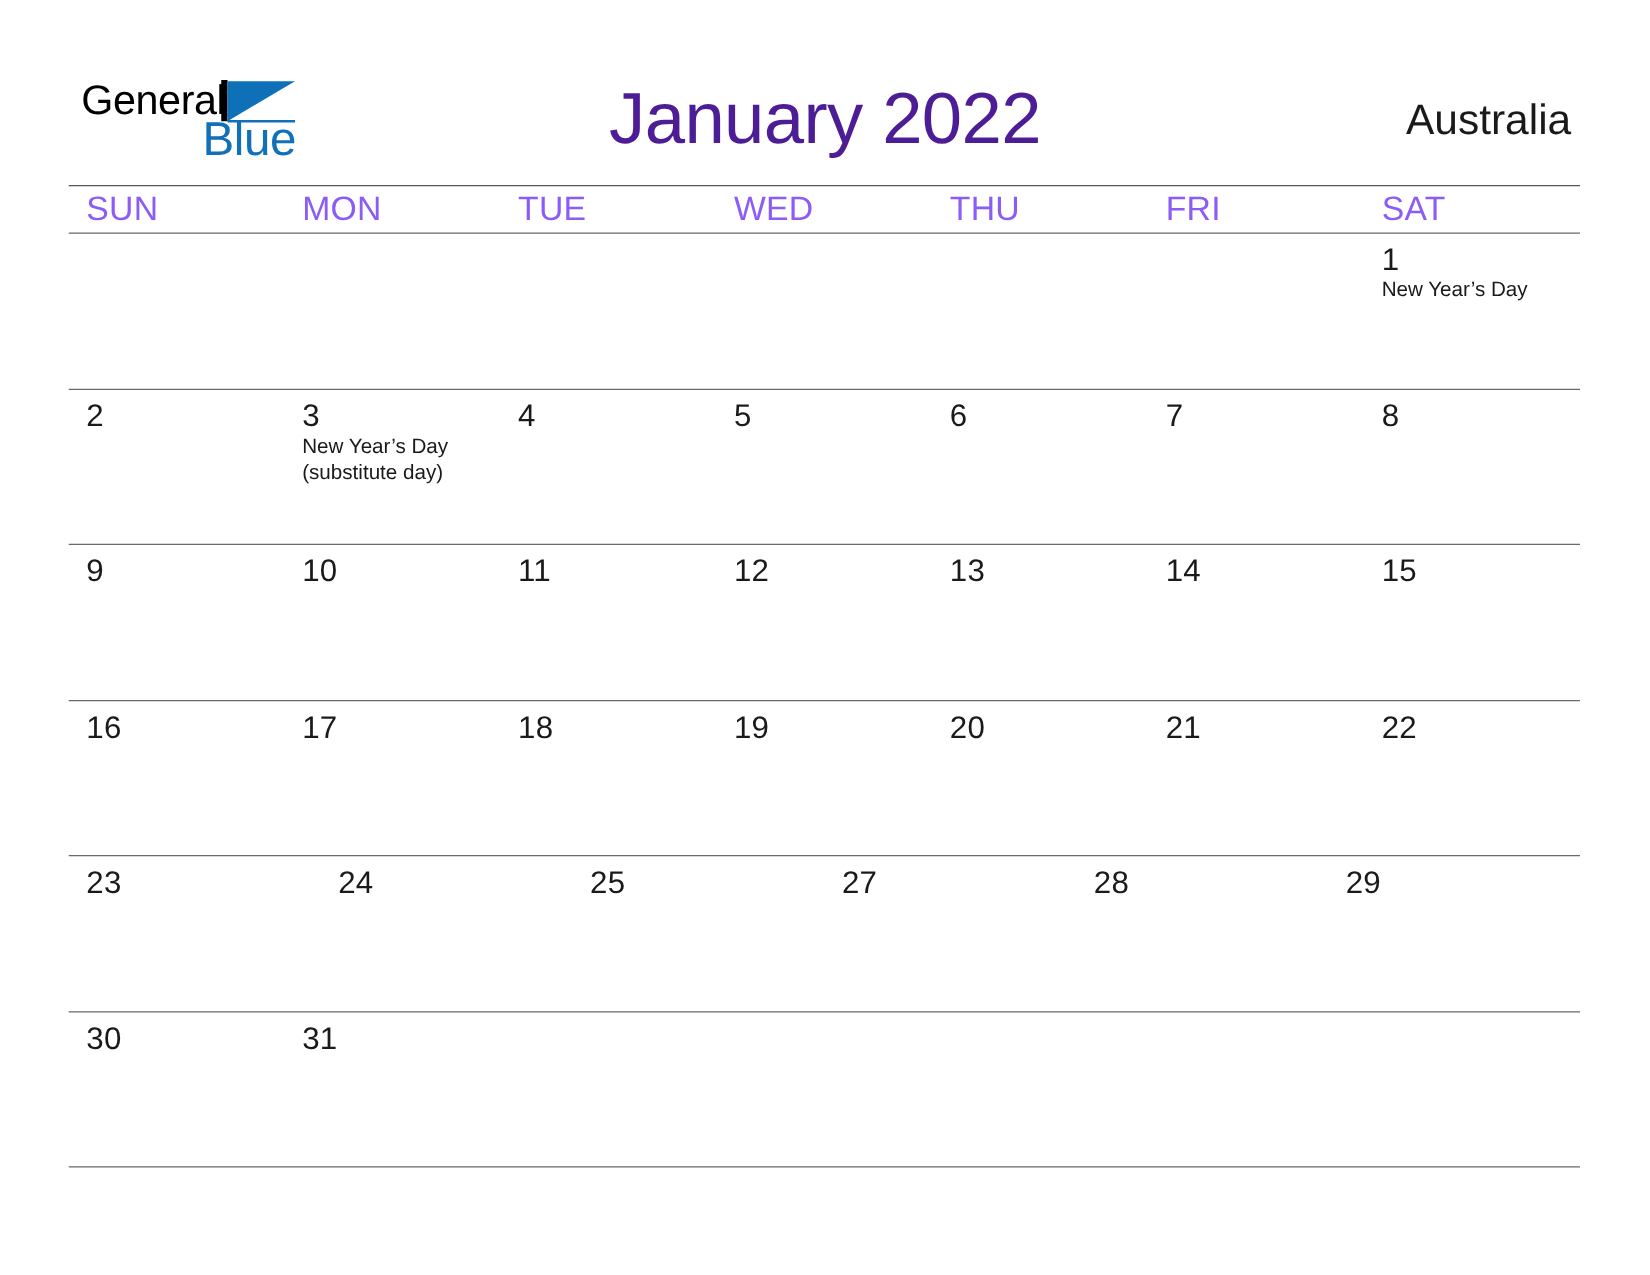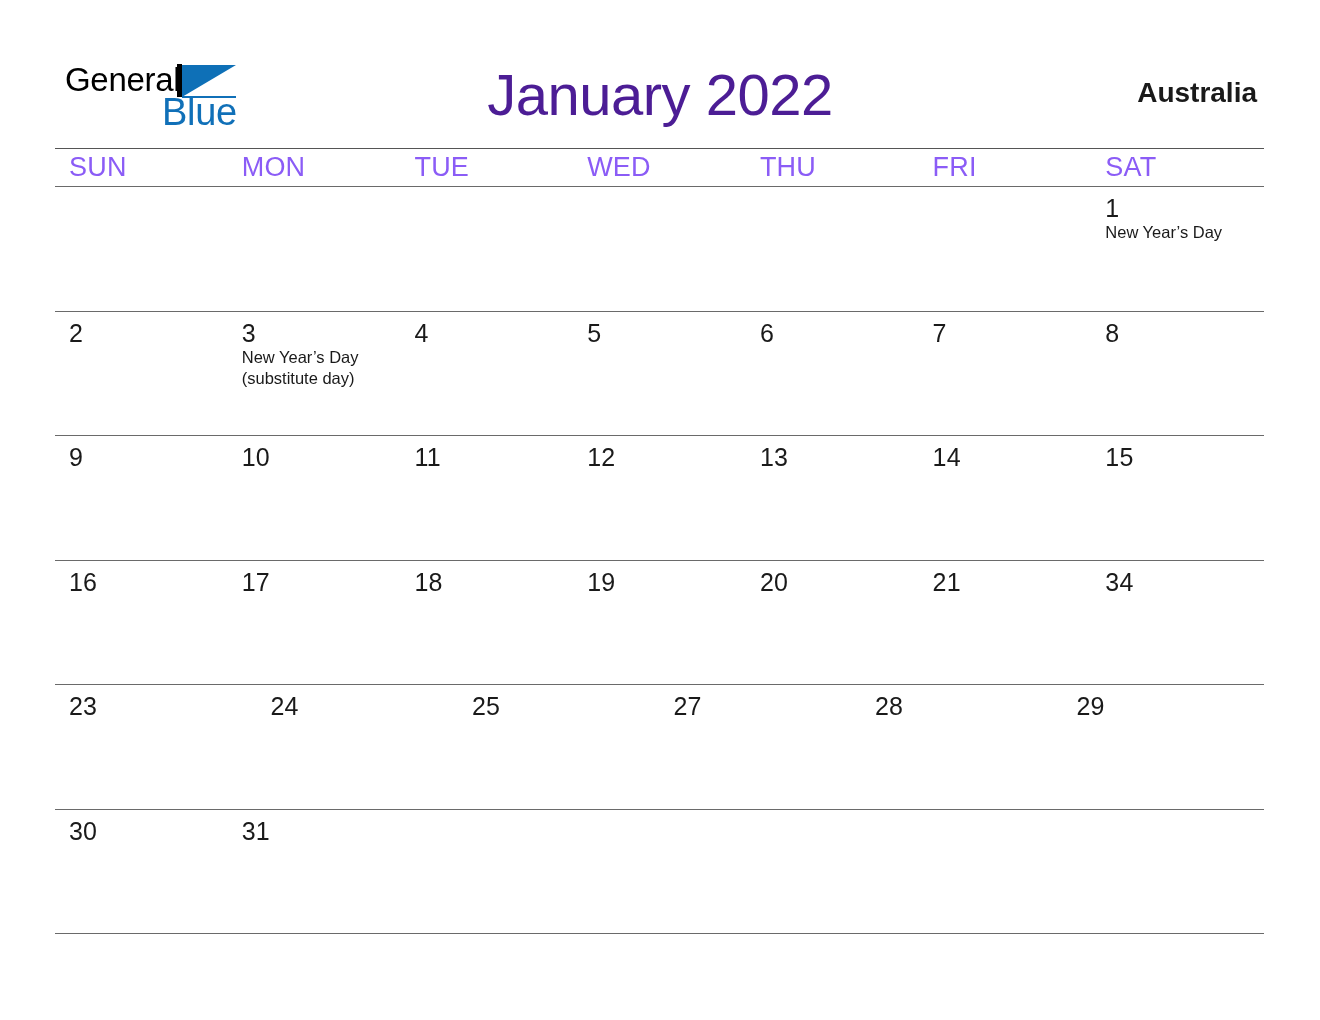--- a/index.html
+++ b/index.html
@@ -97,22 +97,22 @@
     letter-spacing: -0.5px;
     line-height: 80px;
     color: #4c1d95;
     white-space: nowrap;
   }
 
   .country {
     position: absolute;
     right: 8px;
     top: 22px;
-    font-size: 28px;
-    font-weight: 700;
+    font-size: 34px;
+    font-weight: 400;
     color: #1a1a1a;
     text-align: right;
     white-space: nowrap;
   }
 
   
   .calendar {
     position: absolute;
     left: 55px;
     top: 148px;
@@ -305,21 +305,21 @@
           <div class="day">
             <div class="day-num">19</div>
           </div>
           <div class="day">
             <div class="day-num">20</div>
           </div>
           <div class="day">
             <div class="day-num">21</div>
           </div>
           <div class="day">
-            <div class="day-num">34</div>
+            <div class="day-num">22</div>
           </div>
         </div>
         <div class="rule rule-thin"></div>
         <div class="week">
           <div class="day">
             <div class="day-num">23</div>
           </div>
           <div class="day">
             <div class="day-num">24</div>
           </div>

